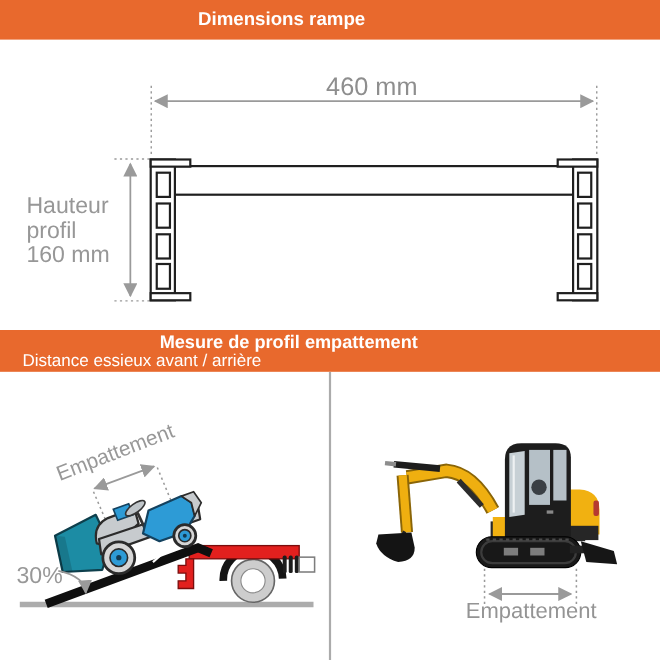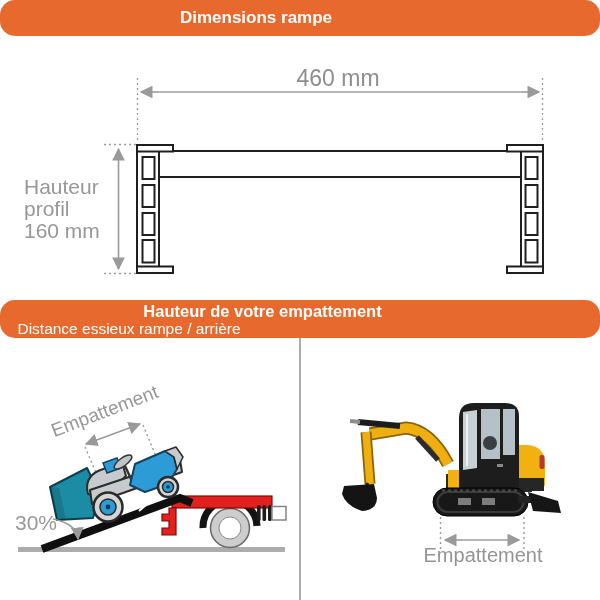--- a/index.html
+++ b/index.html
@@ -1,18 +1,18 @@
 <!DOCTYPE html>
 <html><head>
 <meta charset="utf-8">
 <style>
   html,body{margin:0;padding:0;}
   body{width:600px;height:600px;background:#ffffff;font-family:"Liberation Sans",sans-serif;overflow:hidden;}
   .page{position:relative;width:600px;height:600px;background:#fff;}
-  .band{position:absolute;left:0;width:600px;background:#e8692d;border-radius:15px;}
+  .band{position:absolute;left:0;width:600px;background:#e8692d;}
   .band1{top:0;height:36px;}
   .band2{top:300px;height:38px;}
   .band-title{position:absolute;top:0;left:0;width:512px;text-align:center;color:#fff;font-weight:bold;font-size:17px;line-height:36px;}
   .band2-title{position:absolute;top:2px;left:0;width:525px;text-align:center;color:#fff;font-weight:bold;font-size:16.5px;line-height:18px;}
   .sub-label{position:absolute;top:20px;transform:translateX(-50%);color:#fff;font-size:15.5px;line-height:17px;white-space:nowrap;}
   .sub-left{left:129px;}
   .sub-right{left:392px;}
   svg{position:absolute;left:0;display:block;}
   #ramp-svg{top:36px;}
   #panels-svg{top:338px;}
@@ -61,22 +61,22 @@
       <rect x="507" y="109" width="36" height="6.5"></rect>
       <rect x="507" y="230.5" width="36" height="6.5"></rect>
       <rect x="525.5" y="121" width="12" height="22"></rect>
       <rect x="525.5" y="149" width="12" height="22"></rect>
       <rect x="525.5" y="177" width="12" height="22"></rect>
       <rect x="525.5" y="204" width="12" height="22.5"></rect>
     </g>
   </svg>
 
   <div class="band band2">
-    <div class="band2-title">Hauteur de votre empattement</div>
-    <span class="sub-label sub-left">Distance essieux rampe / arrière</span>
+    <div class="band2-title">Mesure de profil empattement</div>
+    <span class="sub-label sub-left">Distance essieux avant / arrière</span>
   </div>
 
   <svg id="panels-svg" width="600" height="262" viewBox="0 0 600 262">
     <defs>
       <marker id="arr2" viewBox="0 0 10 10" refX="9" refY="5" markerWidth="8" markerHeight="8" orient="auto-start-reverse">
         <path d="M0,0 L10,5 L0,10 Z" fill="#9a9a9a"></path>
       </marker>
     </defs>
 
     <line x1="300" y1="0" x2="300" y2="262" stroke="#ababab" stroke-width="2"></line>

